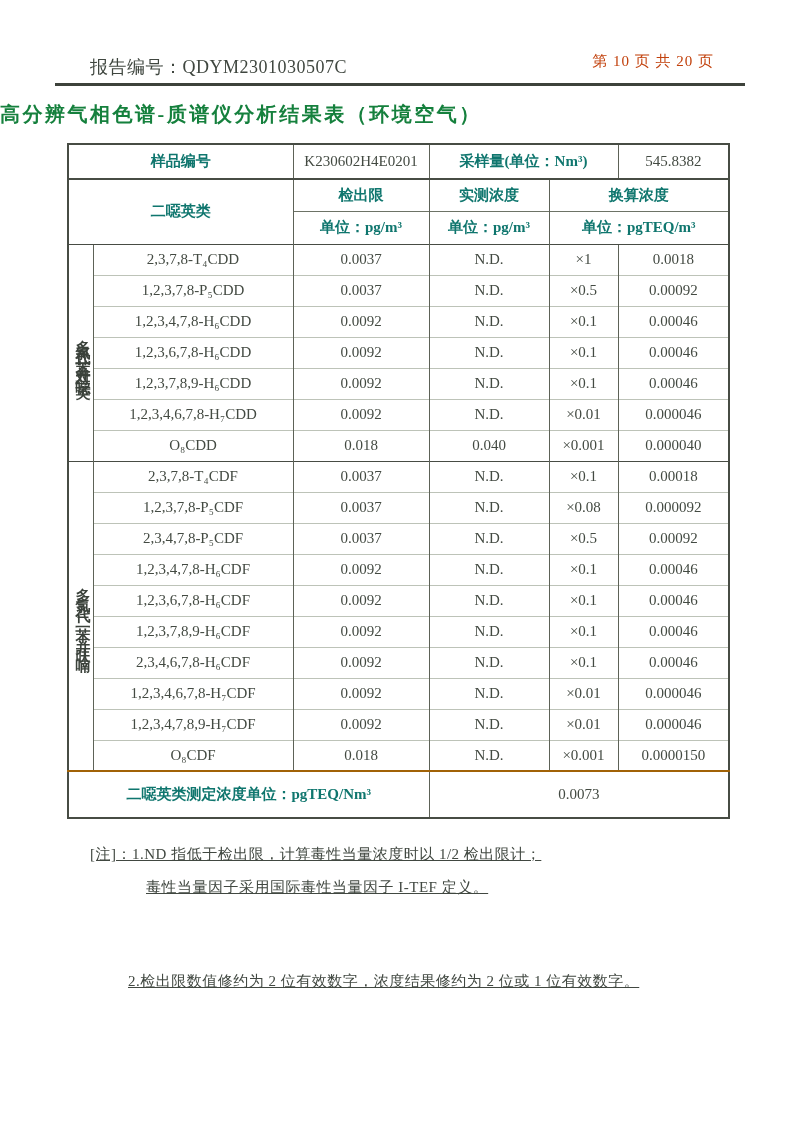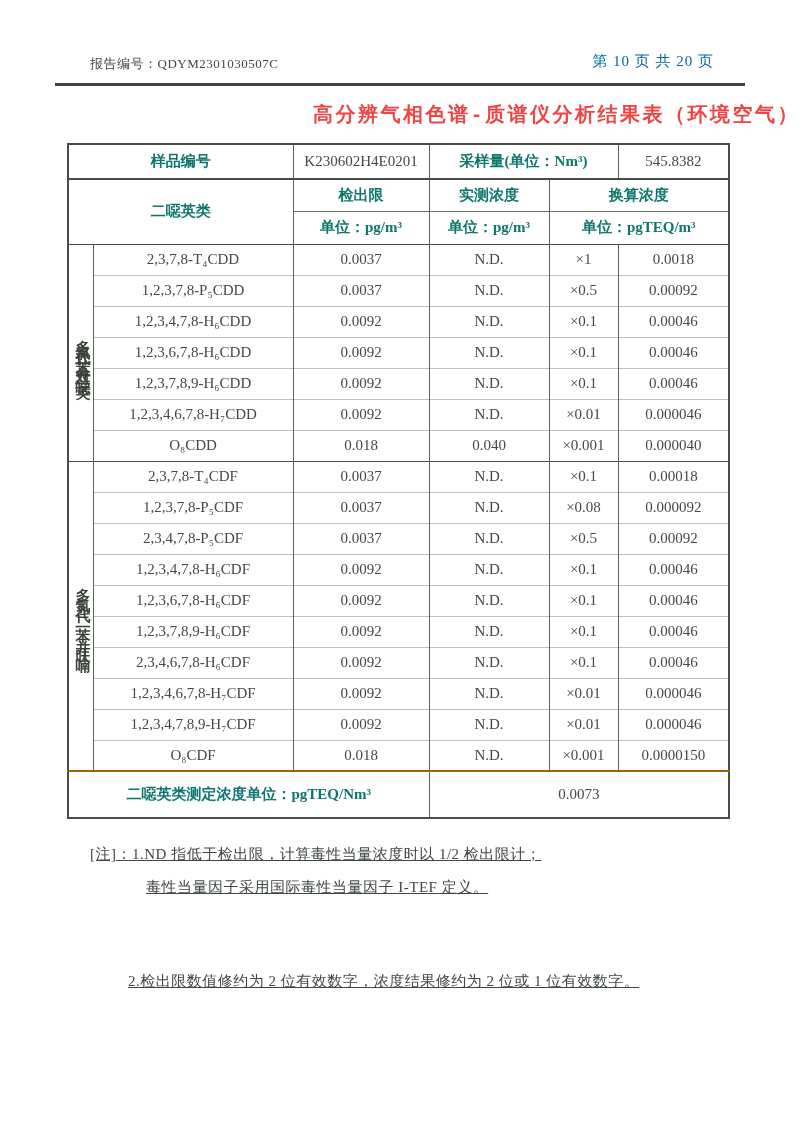--- a/index.html
+++ b/index.html
@@ -6,27 +6,27 @@
   html,body { width:800px; }
   body {
     width:800px; height:1132px; position:relative;
     background:#ffffff;
     font-family:"Liberation Serif","DejaVu Serif",serif;
     color:#434a42;
   }
   .page { position:absolute; inset:0; overflow:hidden; }
 
   
-  .report-no { position:absolute; left:90px; top:55px; font-size:13px; color:#3f463f; letter-spacing:0.5px; }
-  .page-info { position:absolute; right:86px; top:52px; font-size:15px; color:#0369a1; letter-spacing:1px; }
+  .report-no { position:absolute; left:90px; top:55px; font-size:18px; color:#3f463f; letter-spacing:0.5px; }
+  .page-info { position:absolute; right:86px; top:52px; font-size:15px; color:#c2410c; letter-spacing:1px; }
   .header-rule { position:absolute; left:55px; top:83px; width:690px; height:3px; background:#3d423b; }
 
   
-  .doc-title { position:absolute; left:0; top:101px; width:100%; text-align:right;
-    font-size:20px; font-weight:bold; color:#ef4444; letter-spacing:2.5px;font-family:Liberation Mono, monospace; }
+  .doc-title { position:absolute; left:0; top:101px; width:100%; text-align:left;
+    font-size:20px; font-weight:bold; color:#15803d; letter-spacing:2.5px; }
 
   
   table.results { position:absolute; left:67px; top:143px; width:661px;
     border-collapse:collapse; table-layout:fixed; }
   table.results { border:2.5px solid #474c44; }
   td {
     border-left:1px solid #5d6257; border-top:1px solid #bdc3b8;
     text-align:center; vertical-align:middle;
     font-size:15px; color:#434a42; padding:0 2px; overflow:hidden; white-space:nowrap;
   }

